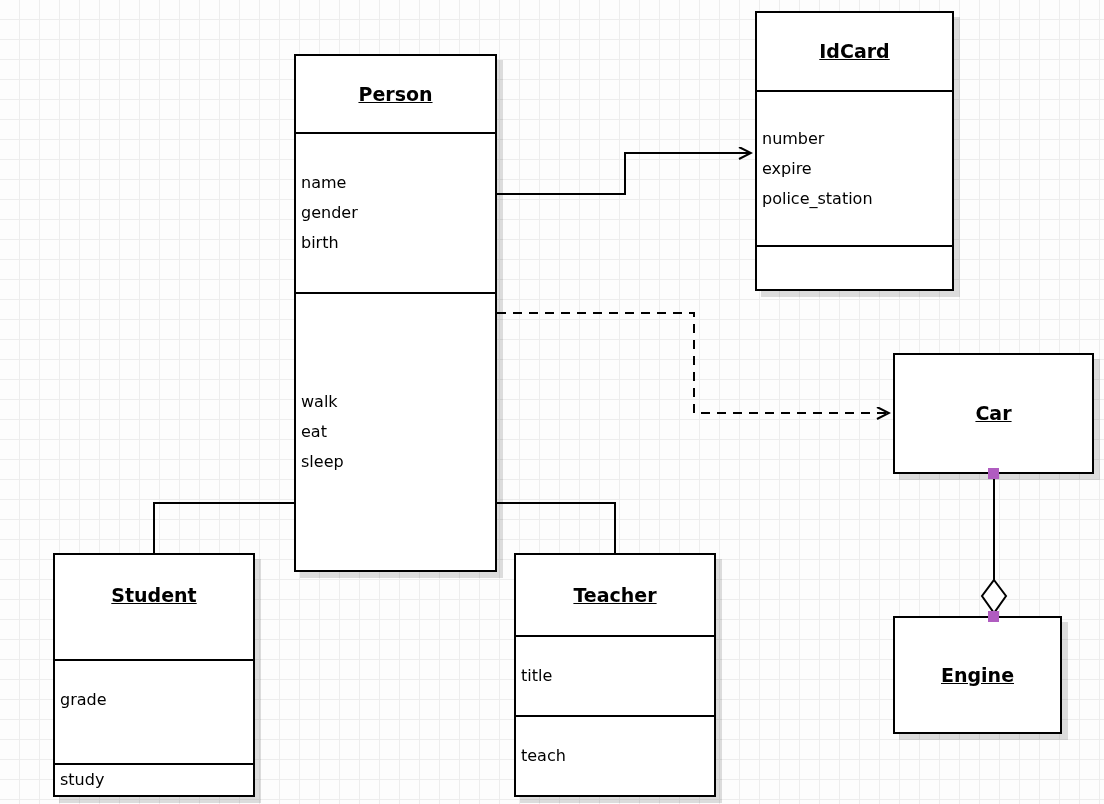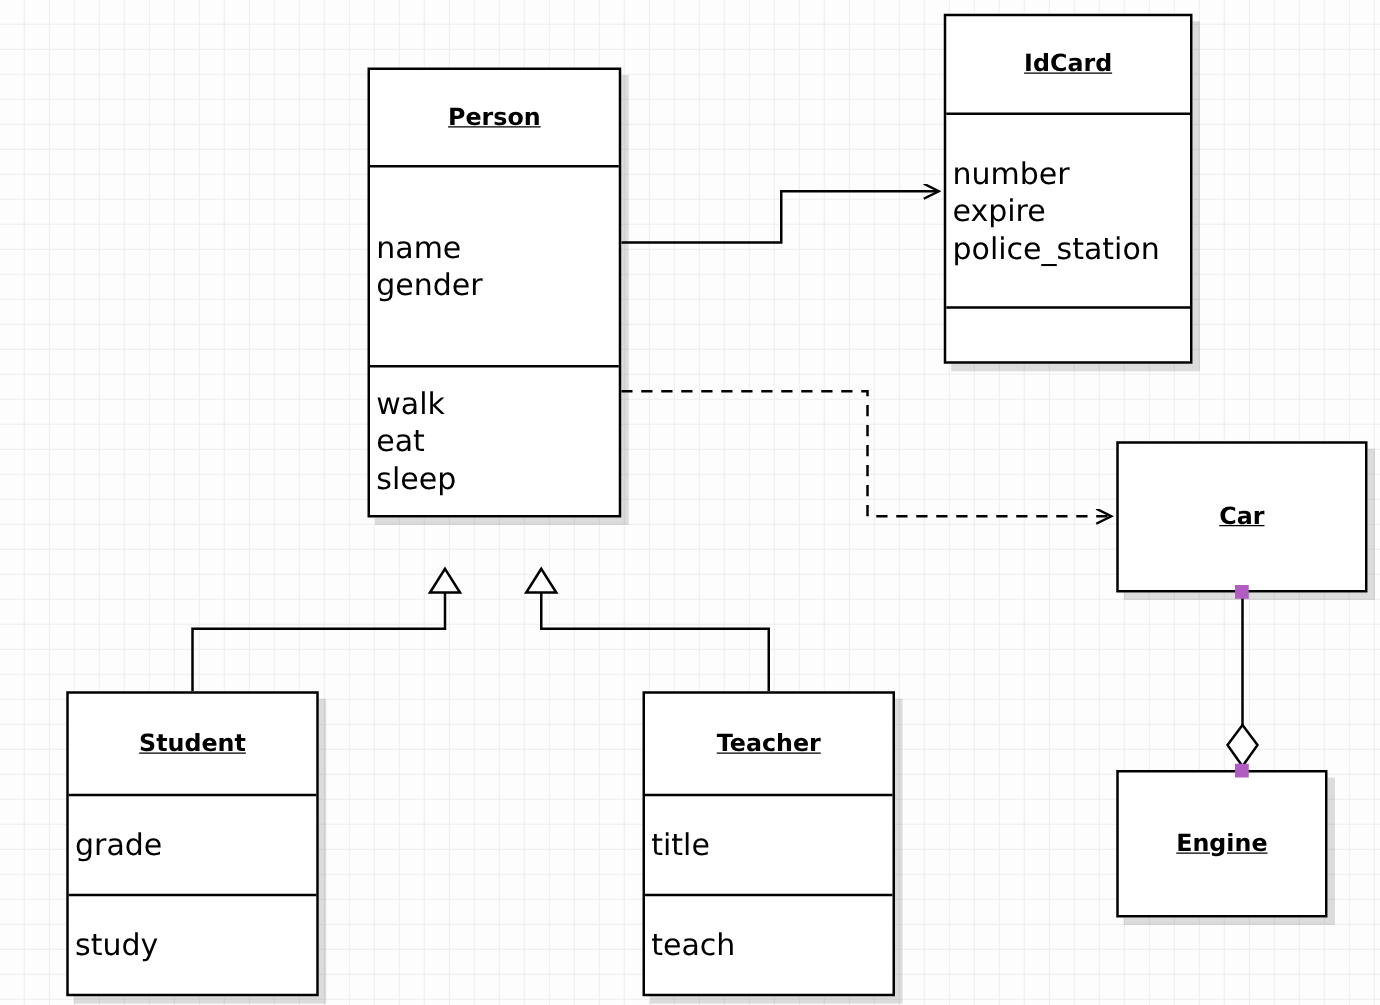--- a/index.html
+++ b/index.html
@@ -57,21 +57,21 @@
     font-weight: bold;
     font-size: 19px;
     color: #000000;
     line-height: 1.2;
     white-space: nowrap;
   }
   .cmp-list {
     padding-left: 5px;
   }
   .member {
-    font-size: 24px;
+    font-size: 16px;
     color: #000000;
     line-height: 30px;
     white-space: nowrap;
   }
   .handle {
     position: absolute;
     width: 11px;
     height: 11px;
     background: #b05cc0;
   }
@@ -105,27 +105,28 @@
       <path d="M 615 553 L 615 503 L 433 503 L 433 474" fill="none" stroke="#000000" stroke-width="2"></path>
       <polygon points="433,455 421,474 445,474" fill="#ffffff" stroke="#000000" stroke-width="2"></polygon>
     </g>
 
     <g>
       <path d="M 994 474 L 994 580" fill="none" stroke="#000000" stroke-width="2"></path>
       <polygon points="994,580 1006,596 994,613 982,596" fill="#ffffff" stroke="#000000" stroke-width="2"></polygon>
     </g>
   </svg>
 
-  <div class="uml-class" style="left:294px; top:54px; width:203px; height:360px;">
+  <div class="uml-class" style="left:294px; top:54px; width:203px; height:518px;">
     <div class="compartment cmp-title" style="height:76px;">
       <span class="class-name">Person</span>
     </div>
     <div class="compartment cmp-list" style="height:160px;">
       <div class="member">name</div>
       <div class="member">gender</div>
+      <div class="member">birth</div>
     </div>
     <div class="compartment cmp-list" style="flex:1;">
       <div class="member">walk</div>
       <div class="member">eat</div>
       <div class="member">sleep</div>
     </div>
   </div>
 
   <div class="uml-class" style="left:755px; top:11px; width:199px; height:280px;">
     <div class="compartment cmp-title" style="height:77px;">
@@ -144,21 +145,21 @@
       <span class="class-name">Car</span>
     </div>
   </div>
 
   <div class="uml-class" style="left:893px; top:616px; width:169px; height:118px;">
     <div class="compartment cmp-title" style="flex:1;">
       <span class="class-name">Engine</span>
     </div>
   </div>
 
-  <div class="uml-class" style="left:53px; top:553px; width:202px; height:244px;">
+  <div class="uml-class" style="left:53px; top:553px; width:202px; height:244px;gap:24px;">
     <div class="compartment cmp-title" style="height:80px;">
       <span class="class-name">Student</span>
     </div>
     <div class="compartment cmp-list" style="height:80px;">
       <div class="member">grade</div>
     </div>
     <div class="compartment cmp-list" style="flex:1;">
       <div class="member">study</div>
     </div>
   </div>

